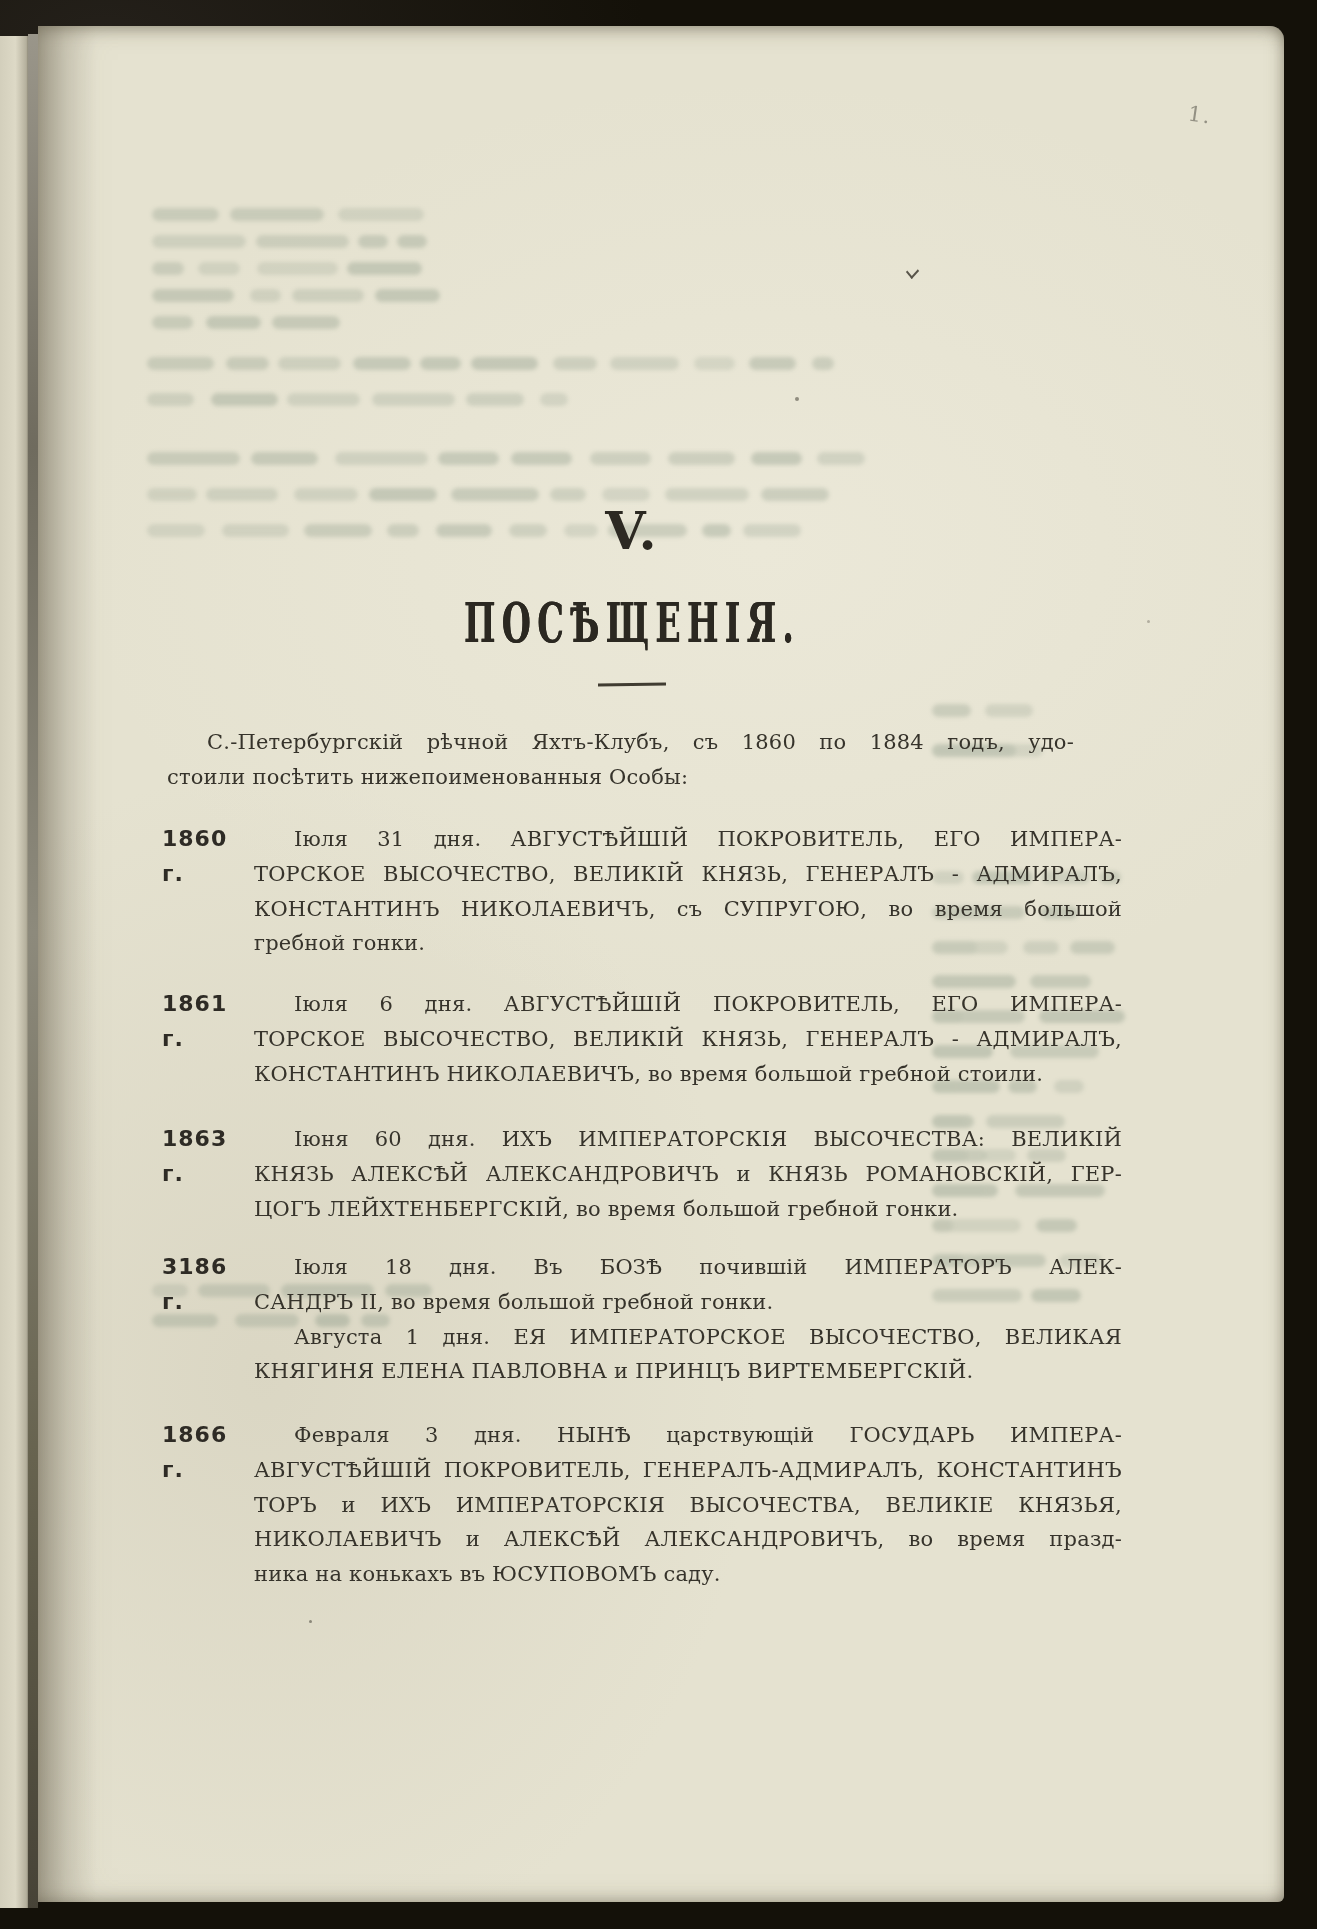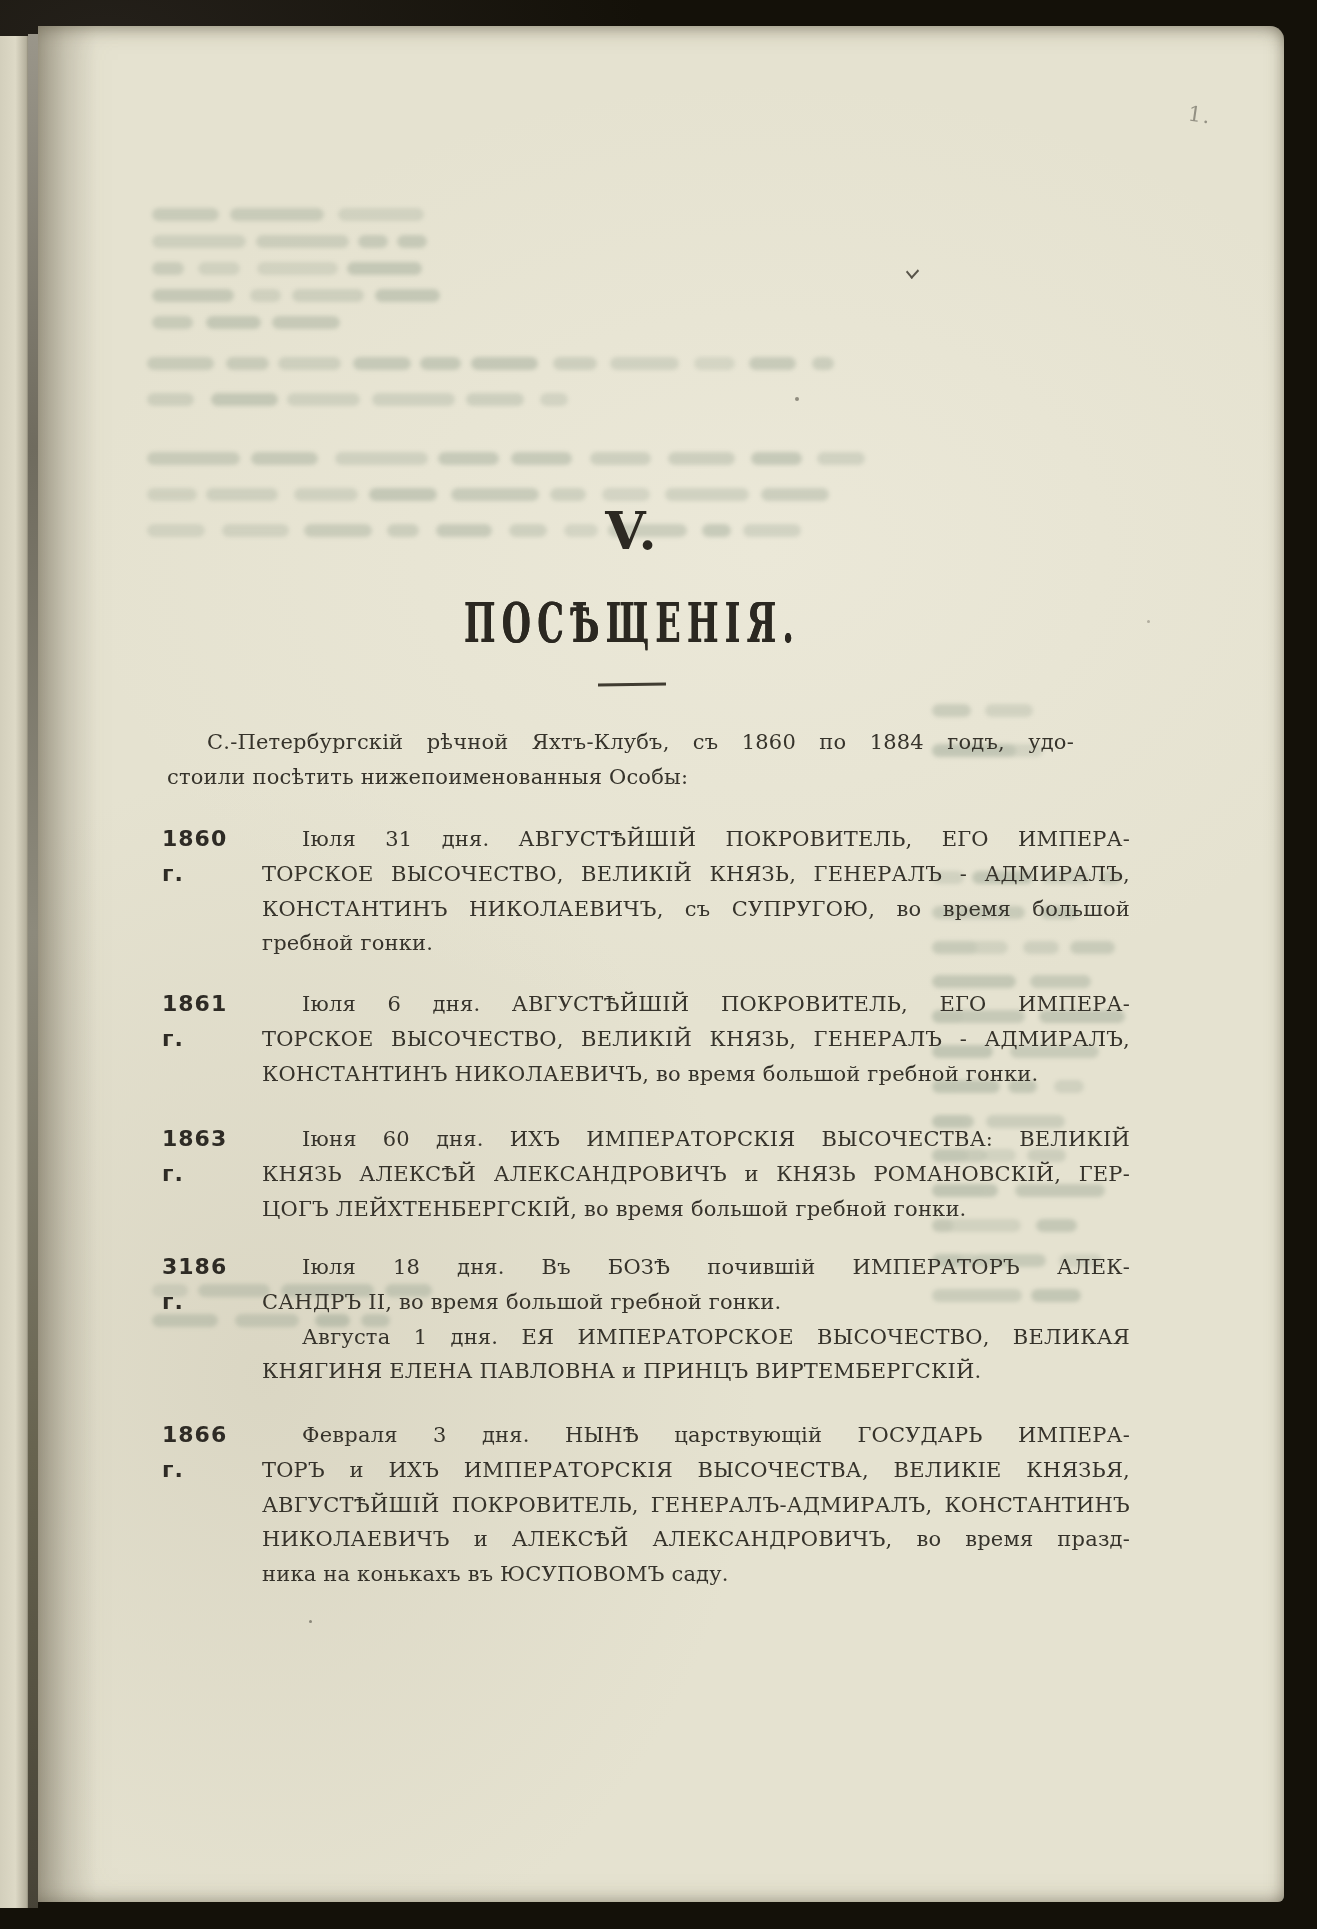--- a/index.html
+++ b/index.html
@@ -57,21 +57,21 @@
   }
   .line.first{padding-left:40px;}
   .line.rag{text-align-last:left;}
   .intro{position:absolute;left:129px;top:699px;width:907px;}
   .entry{position:absolute;}
   .entry .year{
     position:absolute;left:124px;width:95px;line-height:34.8px;
     font-family:"DejaVu Sans",sans-serif;font-weight:bold;font-size:22px;
     letter-spacing:1px;color:#2e2b25;
   }
-  .entry .lines{position:absolute;left:224px;width:868px;}
+  .entry .lines{position:absolute;left:216px;width:868px;}
   .e1860{top:796px;} .e1861{top:961px;} .e1863{top:1096px;} .e1864{top:1224px;} .e1866{top:1392px;}
   
   .bleed{position:absolute;filter:blur(2.2px);opacity:.4;}
   .bleed .bl{display:block;}
   .bleed .bw{display:inline-block;height:13px;border-radius:7px;background:#8c9a88;vertical-align:middle;}
   .pencil{
     position:absolute;left:1150px;top:77px;font-size:21px;color:rgba(92,90,80,.6);
     transform:rotate(8deg);letter-spacing:2px;
   }
   .speck-check{
@@ -158,21 +158,21 @@
       <div class="line">КОНСТАНТИНЪ НИКОЛАЕВИЧЪ, съ СУПРУГОЮ, во время большой</div>
       <div class="line rag">гребной гонки.</div>
     </div>
   </section>
 
   <section class="entry e1861">
     <div class="year">1861 г.</div>
     <div class="lines">
       <div class="line first">Іюля 6 дня. АВГУСТѢЙШІЙ ПОКРОВИТЕЛЬ, ЕГО ИМПЕРА-</div>
       <div class="line">ТОРСКОЕ ВЫСОЧЕСТВО, ВЕЛИКІЙ КНЯЗЬ, ГЕНЕРАЛЪ - АДМИРАЛЪ,</div>
-      <div class="line rag">КОНСТАНТИНЪ НИКОЛАЕВИЧЪ, во время большой гребной гонки.</div>
+      <div class="line rag">КОНСТАНТИНЪ НИКОЛАЕВИЧЪ, во время большой гребной стоили.</div>
     </div>
   </section>
 
   <section class="entry e1863">
     <div class="year">1863 г.</div>
     <div class="lines">
       <div class="line first">Іюня 60 дня. ИХЪ ИМПЕРАТОРСКІЯ ВЫСОЧЕСТВА: ВЕЛИКІЙ</div>
       <div class="line">КНЯЗЬ АЛЕКСѢЙ АЛЕКСАНДРОВИЧЪ и КНЯЗЬ РОМАНОВСКІЙ, ГЕР-</div>
       <div class="line rag">ЦОГЪ ЛЕЙХТЕНБЕРГСКІЙ, во время большой гребной гонки.</div>
     </div>
@@ -185,19 +185,19 @@
       <div class="line rag">САНДРЪ II, во время большой гребной гонки.</div>
       <div class="line first">Августа 1 дня. ЕЯ ИМПЕРАТОРСКОЕ ВЫСОЧЕСТВО, ВЕЛИКАЯ</div>
       <div class="line rag">КНЯГИНЯ ЕЛЕНА ПАВЛОВНА и ПРИНЦЪ ВИРТЕМБЕРГСКІЙ.</div>
     </div>
   </section>
 
   <section class="entry e1866">
     <div class="year">1866 г.</div>
     <div class="lines">
       <div class="line first">Февраля 3 дня. НЫНѢ царствующій ГОСУДАРЬ ИМПЕРА-</div>
+      <div class="line">АВГУСТѢЙШІЙ ПОКРОВИТЕЛЬ, ГЕНЕРАЛЪ-АДМИРАЛЪ, КОНСТАНТИНЪ</div>
       <div class="line">ТОРЪ и ИХЪ ИМПЕРАТОРСКІЯ ВЫСОЧЕСТВА, ВЕЛИКІЕ КНЯЗЬЯ,</div>
-      <div class="line">АВГУСТѢЙШІЙ ПОКРОВИТЕЛЬ, ГЕНЕРАЛЪ-АДМИРАЛЪ, КОНСТАНТИНЪ</div>
       <div class="line">НИКОЛАЕВИЧЪ и АЛЕКСѢЙ АЛЕКСАНДРОВИЧЪ, во время празд-</div>
       <div class="line rag">ника на конькахъ въ ЮСУПОВОМЪ саду.</div>
     </div>
   </section>
 </div>
 
 </body></html>

